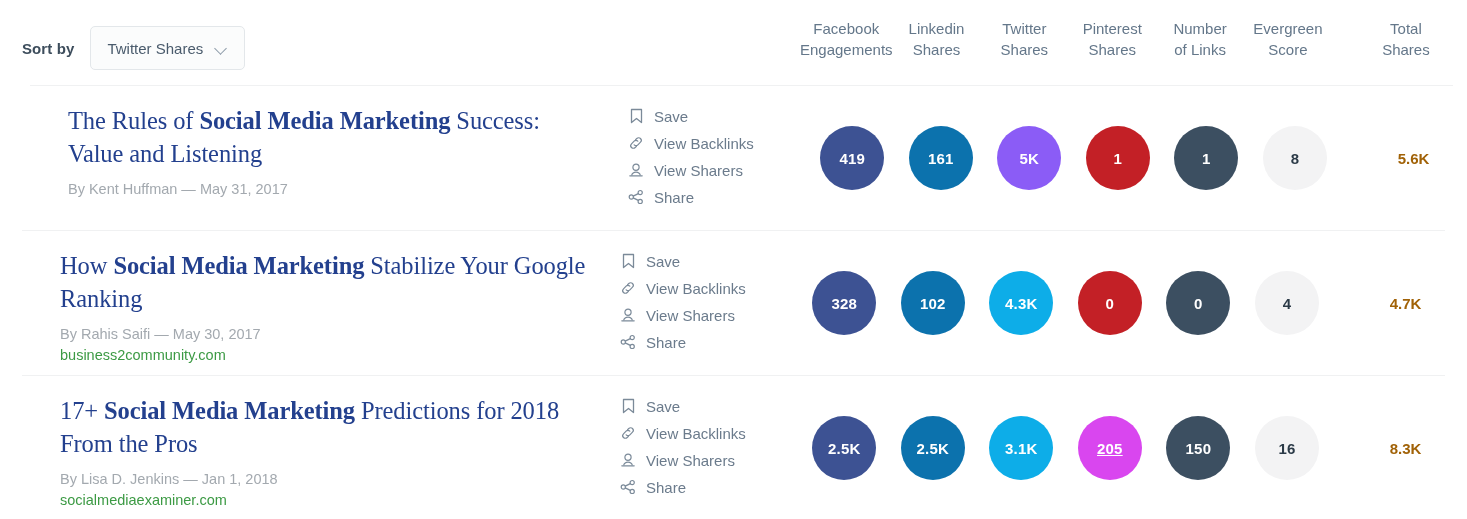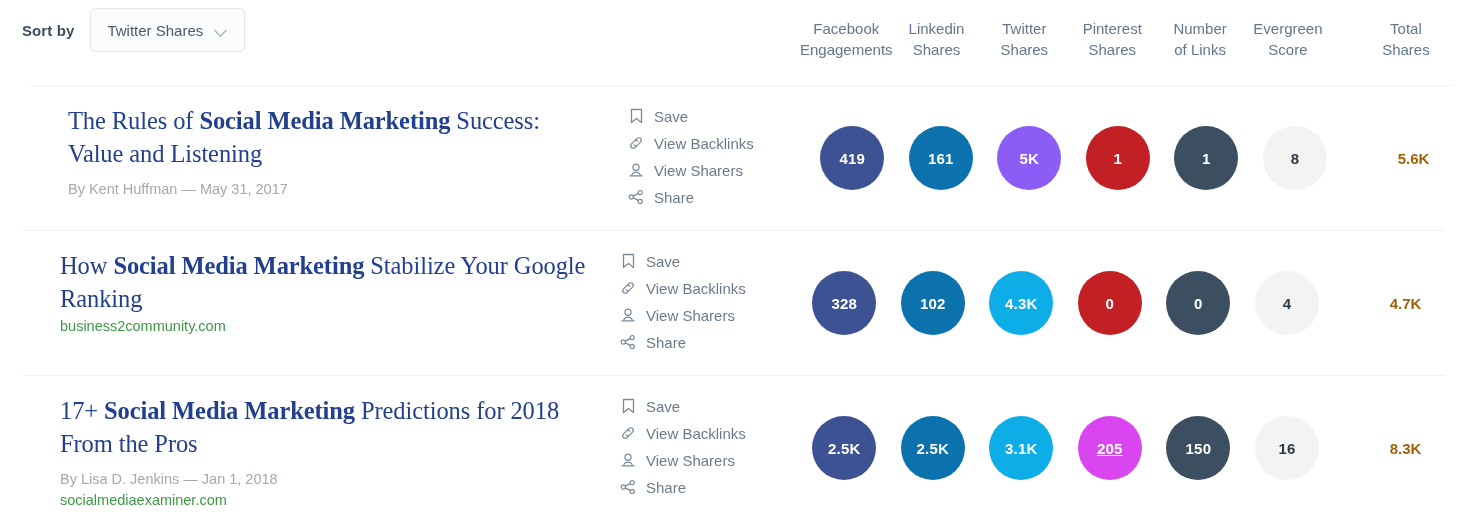--- a/index.html
+++ b/index.html
@@ -18,21 +18,21 @@
     position: relative;
     height: 85px;
     display: flex;
     align-items: flex-start;
   }
   .sort-group {
     display: flex;
     align-items: center;
     position: absolute;
     left: 22px;
-    top: 8px;
+    top: 26px;
   }
   .sort-label {
     font-size: 15px;
     font-weight: bold;
     color: #3d4d5c;
     letter-spacing: .1px;
   }
   .sort-select {
     margin-left: 16px;
     height: 44px;
@@ -307,20 +307,21 @@
             </div>
             <div class="total-cell">5.6K</div>
           </div>
         </div>
       </div>
       <div style="position: relative;">
         <div class="divider" style="position: relative; left: 22px;"></div>
         <div class="row">
           <div class="article">
             <div class="article-title"><span>How </span><b>Social Media Marketing</b><span> Stabilize Your Google Ranking</span></div>
+            <div class="byline">By Rahis Saifi — May 30, 2017</div>
             <div class="domain">business2community.com</div>
           </div>
           <div class="actions">
             <div class="action">
               <span class="action-icon">
                 <svg width="15" height="16" viewBox="0 0 15 16">
                   <path d="M2.5 1.5h10v13l-5-4-5 4z" fill="none" stroke="#7b8a99" stroke-width="1.3" stroke-linejoin="round"></path>
                 </svg>
               </span>
               <span class="action-label">Save</span>

